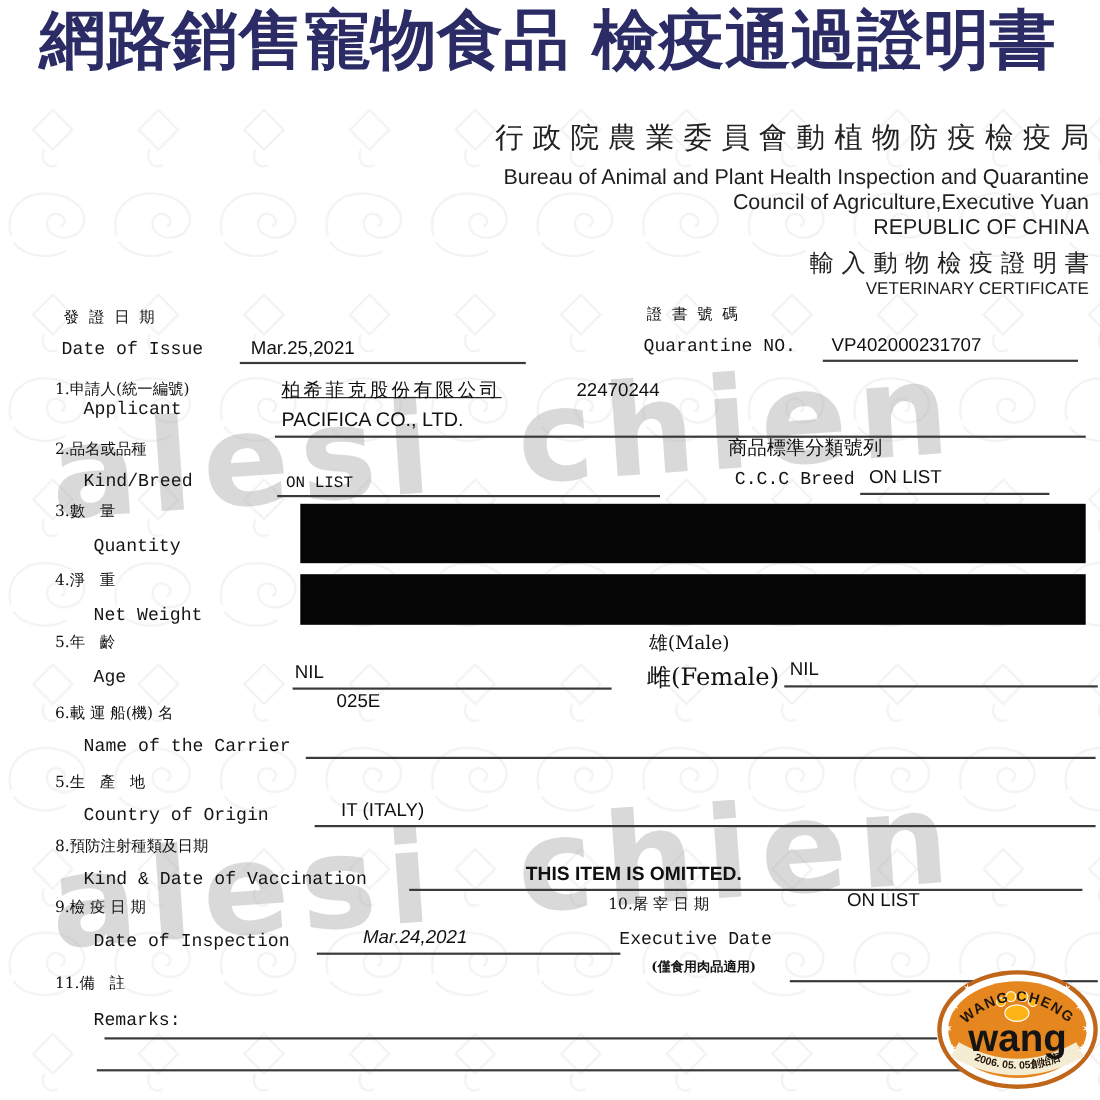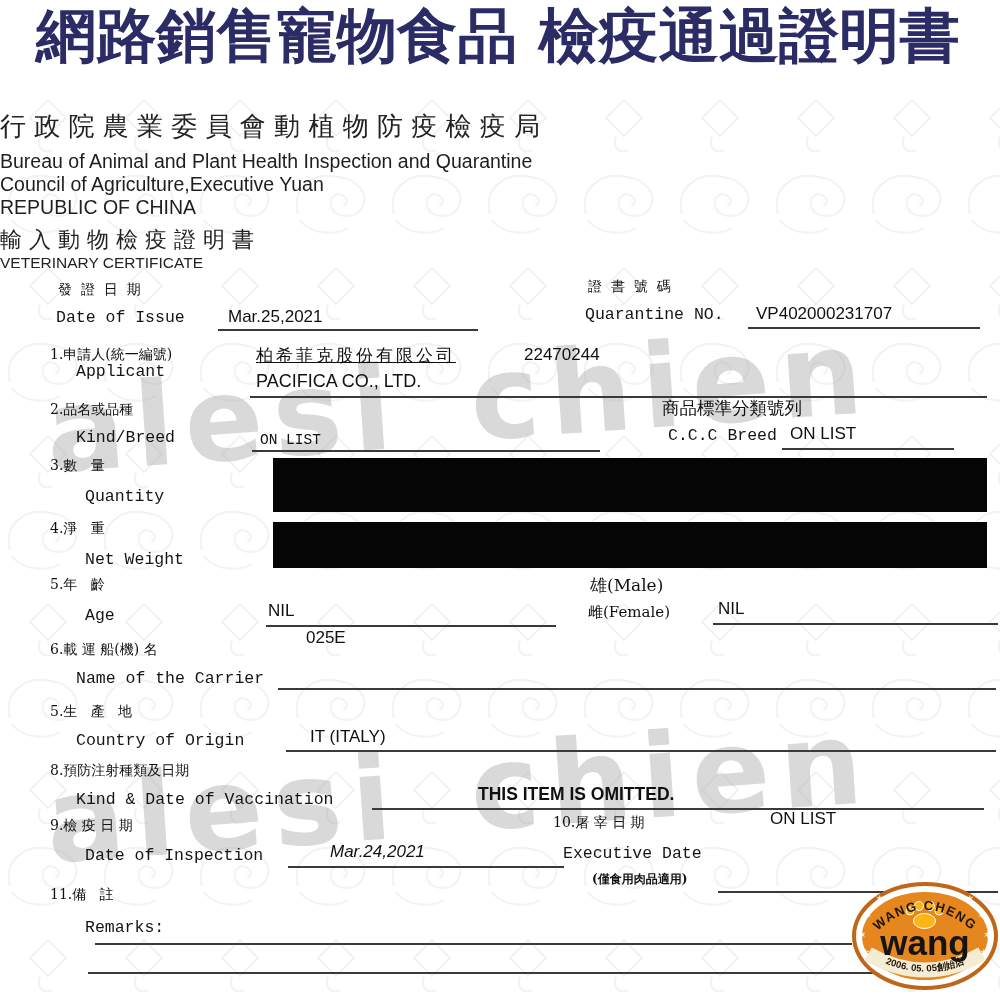--- a/index.html
+++ b/index.html
@@ -1,21 +1,21 @@
 <!DOCTYPE html>
 <html><head>
 <meta charset="utf-8">
 <style>
   html,body{margin:0;padding:0;}
   body{width:1000px;height:1000px;background:#ffffff;font-family:"Liberation Sans",sans-serif;position:relative;overflow:hidden;color:#1b1b1b;}
   .abs{position:absolute;white-space:pre;line-height:1.15;}
   .zh{font-family:"DejaVu Serif",serif;}
   .mono{font-family:"Liberation Mono",monospace;}
   .page-title{left:36px;top:2px;font-size:59px;font-weight:bold;color:#2b2b66;letter-spacing:0px;font-family:"DejaVu Sans",sans-serif;transform:scaleX(1.02);transform-origin:left top;z-index:4;}
-  .hdr{left:0;width:990px;text-align:left;z-index:2;}
+  .hdr{left:0;width:990px;text-align:right;z-index:2;}
   .zh-label{font-size:14px;color:#111;font-weight:500;z-index:2;}
   .en-label{font-family:"Liberation Mono",monospace;font-size:16.5px;color:#141414;font-weight:500;z-index:2;}
   .val{font-size:17px;color:#101010;z-index:2;}
   .ul{position:absolute;border-bottom:2px solid #3a3a3a;z-index:2;}
   .bar{position:absolute;background:#050505;z-index:3;}
   .wm{position:absolute;color:rgba(165,165,165,0.42);font-weight:bold;font-family:"DejaVu Sans",sans-serif;font-size:116px;letter-spacing:10px;z-index:1;transform:rotate(-4deg);white-space:pre;}
   svg text{font-family:"Liberation Sans",sans-serif;}
 </style>
 </head>
 <body>
@@ -79,21 +79,21 @@
 
 <div class="abs zh zh-label" style="left:50px;top:520px;">4.淨   重</div>
 <div class="abs en-label" style="left:85px;top:551px;">Net Weight</div>
 <div class="bar" style="left:273px;top:522px;width:714px;height:46px;"></div>
 
 <div class="abs zh zh-label" style="left:50px;top:576px;">5.年   齡</div>
 <div class="abs en-label" style="left:85px;top:607px;">Age</div>
 <div class="abs val" style="left:268px;top:601px;">NIL</div>
 <div class="ul" style="left:266px;top:605px;width:290px;height:20px;"></div>
 <div class="abs zh zh-label" style="left:590px;top:576px;font-size:17px;">雄(Male)</div>
-<div class="abs zh zh-label" style="left:588px;top:604px;font-size:15px;">雌(Female)</div>
+<div class="abs zh zh-label" style="left:588px;top:604px;font-size:22px;">雌(Female)</div>
 <div class="abs val" style="left:718px;top:599px;">NIL</div>
 <div class="ul" style="left:713px;top:603px;width:285px;height:20px;"></div>
 
 <div class="abs zh zh-label" style="left:50px;top:641px;">6.載 運 船(機) 名</div>
 <div class="abs en-label" style="left:76px;top:670px;">Name of the Carrier</div>
 <div class="abs val" style="left:306px;top:628px;">025E</div>
 <div class="ul" style="left:278px;top:668px;width:718px;height:20px;"></div>
 
 <div class="abs zh zh-label" style="left:50px;top:703px;">5.生   產   地</div>
 <div class="abs en-label" style="left:76px;top:732px;">Country of Origin</div>

